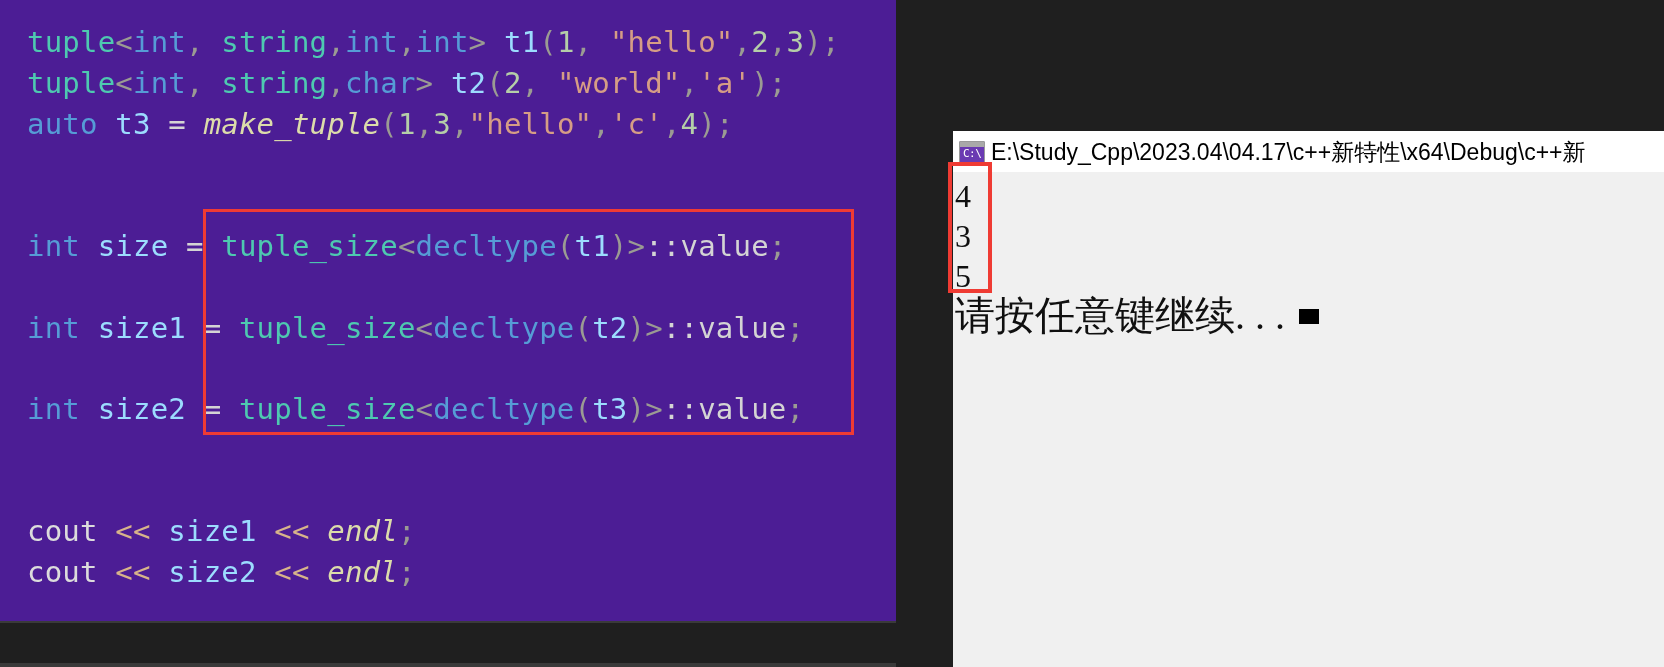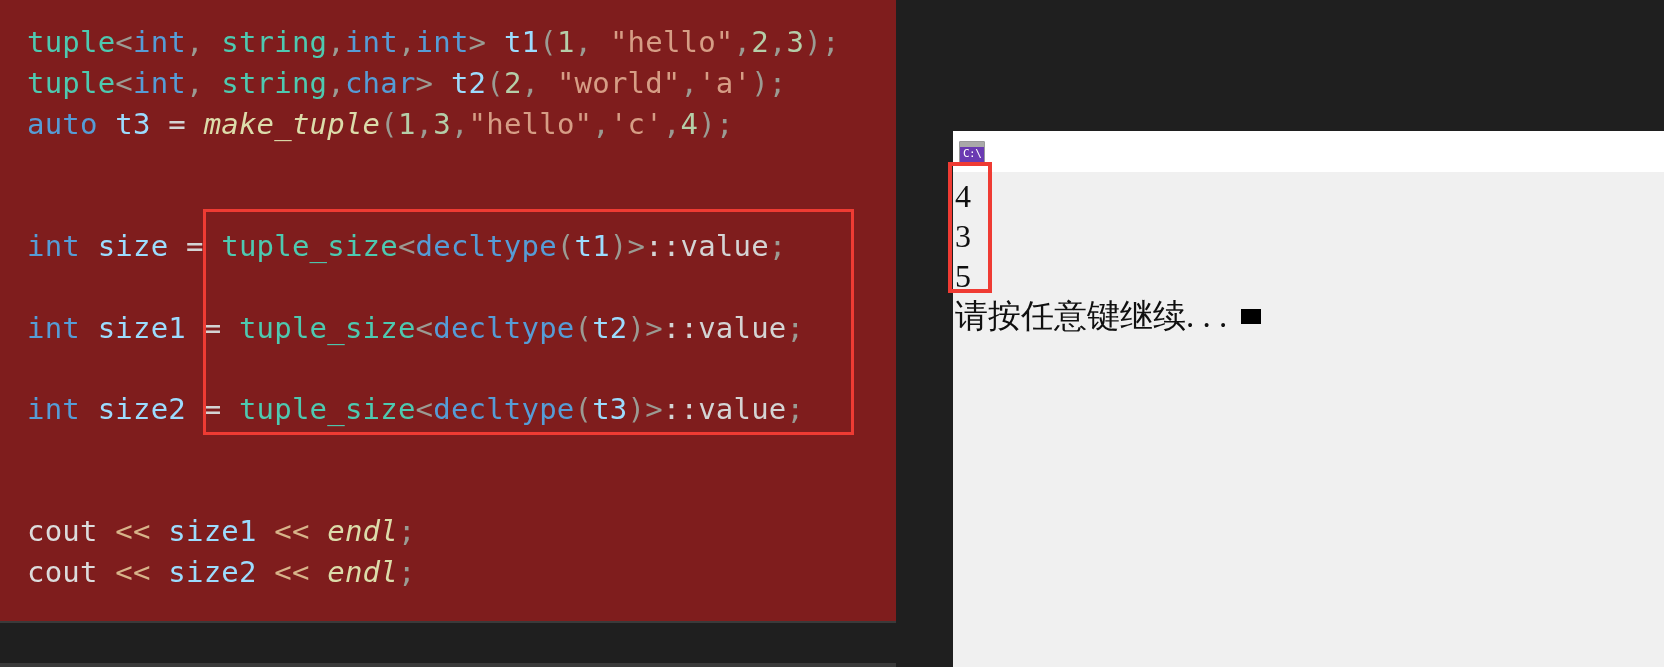--- a/index.html
+++ b/index.html
@@ -14,21 +14,21 @@
     position: relative;
     font-family: "DejaVu Sans Mono", monospace;
   }
 
   
   #editor-pane {
     position: absolute;
     left: 0; top: 0;
     width: 896px;
     height: 667px;
-    background: #7f1d1d;
+    background: #4c1d95;
     overflow: hidden;
     padding-left: 36px;
   }
   #code-area {
     position: absolute;
     left: 0; top: 0;
     width: 896px;
     height: 600px;
     padding: 0;
   }
@@ -173,21 +173,21 @@
     font-size: 32px;
     line-height: 40px;
     color: #101010;
     white-space: pre;
     padding-left: 2px;
   }
   #console-prompt-line {
     display: flex;
     align-items: center;
     font-family: "Liberation Serif", serif;
-    font-size: 33px;
+    font-size: 40px;
     line-height: 40px;
     color: #101010;
     white-space: pre;
     padding-left: 2px;
   }
   #console-cursor {
     display: inline-block;
     width: 20px;
     height: 15px;
     background: #000000;
@@ -228,20 +228,21 @@
 
 <div id="red-box-code"></div>
 
 <div id="right-bg"></div>
 
 <div id="console-window">
   <div id="console-titlebar">
     <div id="console-icon">
       <span id="console-icon-glyph">C:\</span>
     </div>
+    <div id="console-title-text">E:\Study_Cpp\2023.04\04.17\c++新特性\x64\Debug\c++新</div>
   </div>
   <div id="console-body">
     <div id="console-output-lines">
         <div class="console-line">4</div>
         <div class="console-line">3</div>
         <div class="console-line">5</div>
       </div>
     <div id="console-prompt-line">
       <span>请按任意键继续. . .</span>
       <span id="console-cursor"></span>

